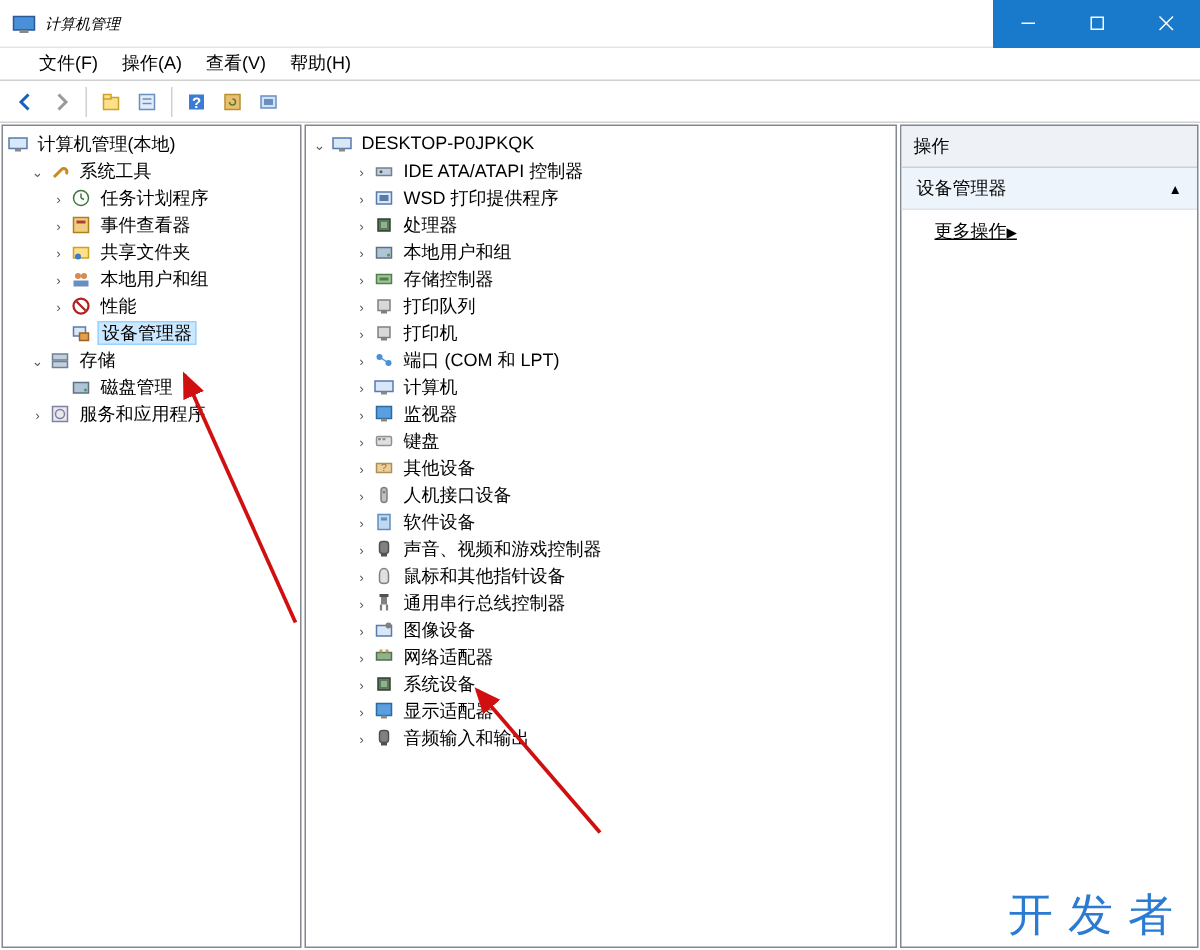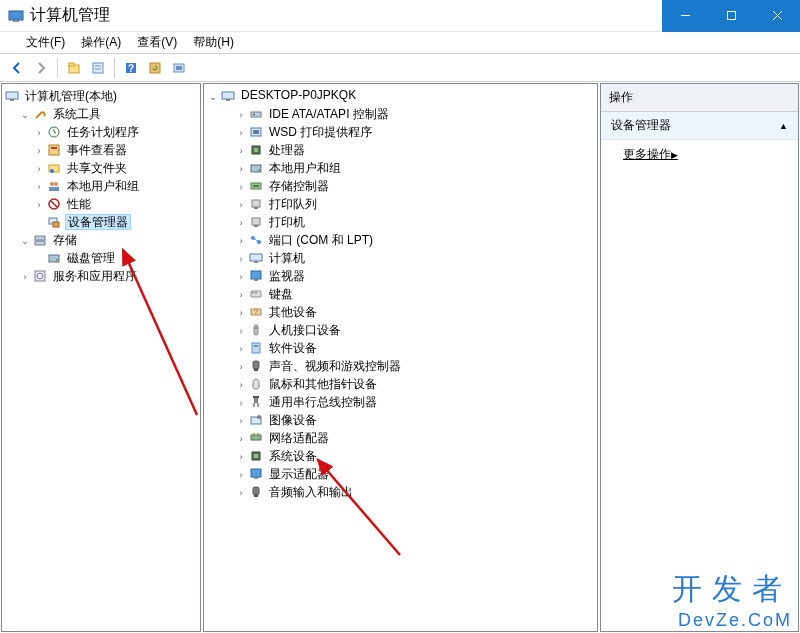--- a/index.html
+++ b/index.html
@@ -1,20 +1,20 @@
 <!DOCTYPE html>
 <html><head>
 <meta charset="utf-8">
 <style>
   * { box-sizing: border-box; margin: 0; padding: 0; font-family: "Microsoft YaHei", "Segoe UI", Tahoma, sans-serif; }
   body { background: #fff; width: 800px; height: 633px; overflow: hidden; position: relative; }
   
   .titlebar { height: 32px; background: #fff; display: flex; align-items: center; border-bottom: 1px solid #e5e5e5; }
   .titlebar .title-icon { width: 16px; height: 16px; margin: 0 6px 0 8px; }
-  .titlebar .title-text { font-size: 16px; flex: 1; color: #000; }
+  .titlebar .title-text { font-size: 10px; flex: 1; color: #000; font-style: italic; }
   .titlebar .win-btn { width: 46px; height: 32px; display: flex; align-items: center; justify-content: center; color: #fff; }
   .titlebar .win-btn svg { width: 11px; height: 11px; }
   .win-area { background: #1979ca; display: flex; }
   
   .menubar { height: 22px; display: flex; align-items: center; padding: 0 18px; border-bottom: 1px solid #d0d0d0; font-size: 12px; }
   .menubar .menu-item { padding: 2px 8px; cursor: default; }
   
   .toolbar { height: 28px; display: flex; align-items: center; padding: 2px 6px; border-bottom: 1px solid #d0d0d0; gap: 2px; }
   .toolbar .sep { width: 1px; height: 20px; background: #d0d0d0; margin: 0 3px; }
   .toolbar .tbtn { width: 22px; height: 22px; display: flex; align-items: center; justify-content: center; border: 1px solid transparent; }
@@ -504,14 +504,13 @@
       <marker id="ah" markerWidth="8" markerHeight="8" refX="6" refY="3" orient="auto">
         <path d="M0,0 L7,3 L0,6 Z" fill="#d01010"></path>
       </marker>
     </defs>
   <line x1="197" y1="415" x2="123" y2="250" stroke="#d01010" stroke-width="2.5" marker-end="url(#ah)"></line>
   <line x1="400" y1="555" x2="318" y2="460" stroke="#d01010" stroke-width="2.5" marker-end="url(#ah)"></line>
 </svg>
 
 <div class="watermark">
   <div class="cn">开发者</div>
-  <div class="en">DevZe.CoM</div>
 </div>
 
 </body></html>

